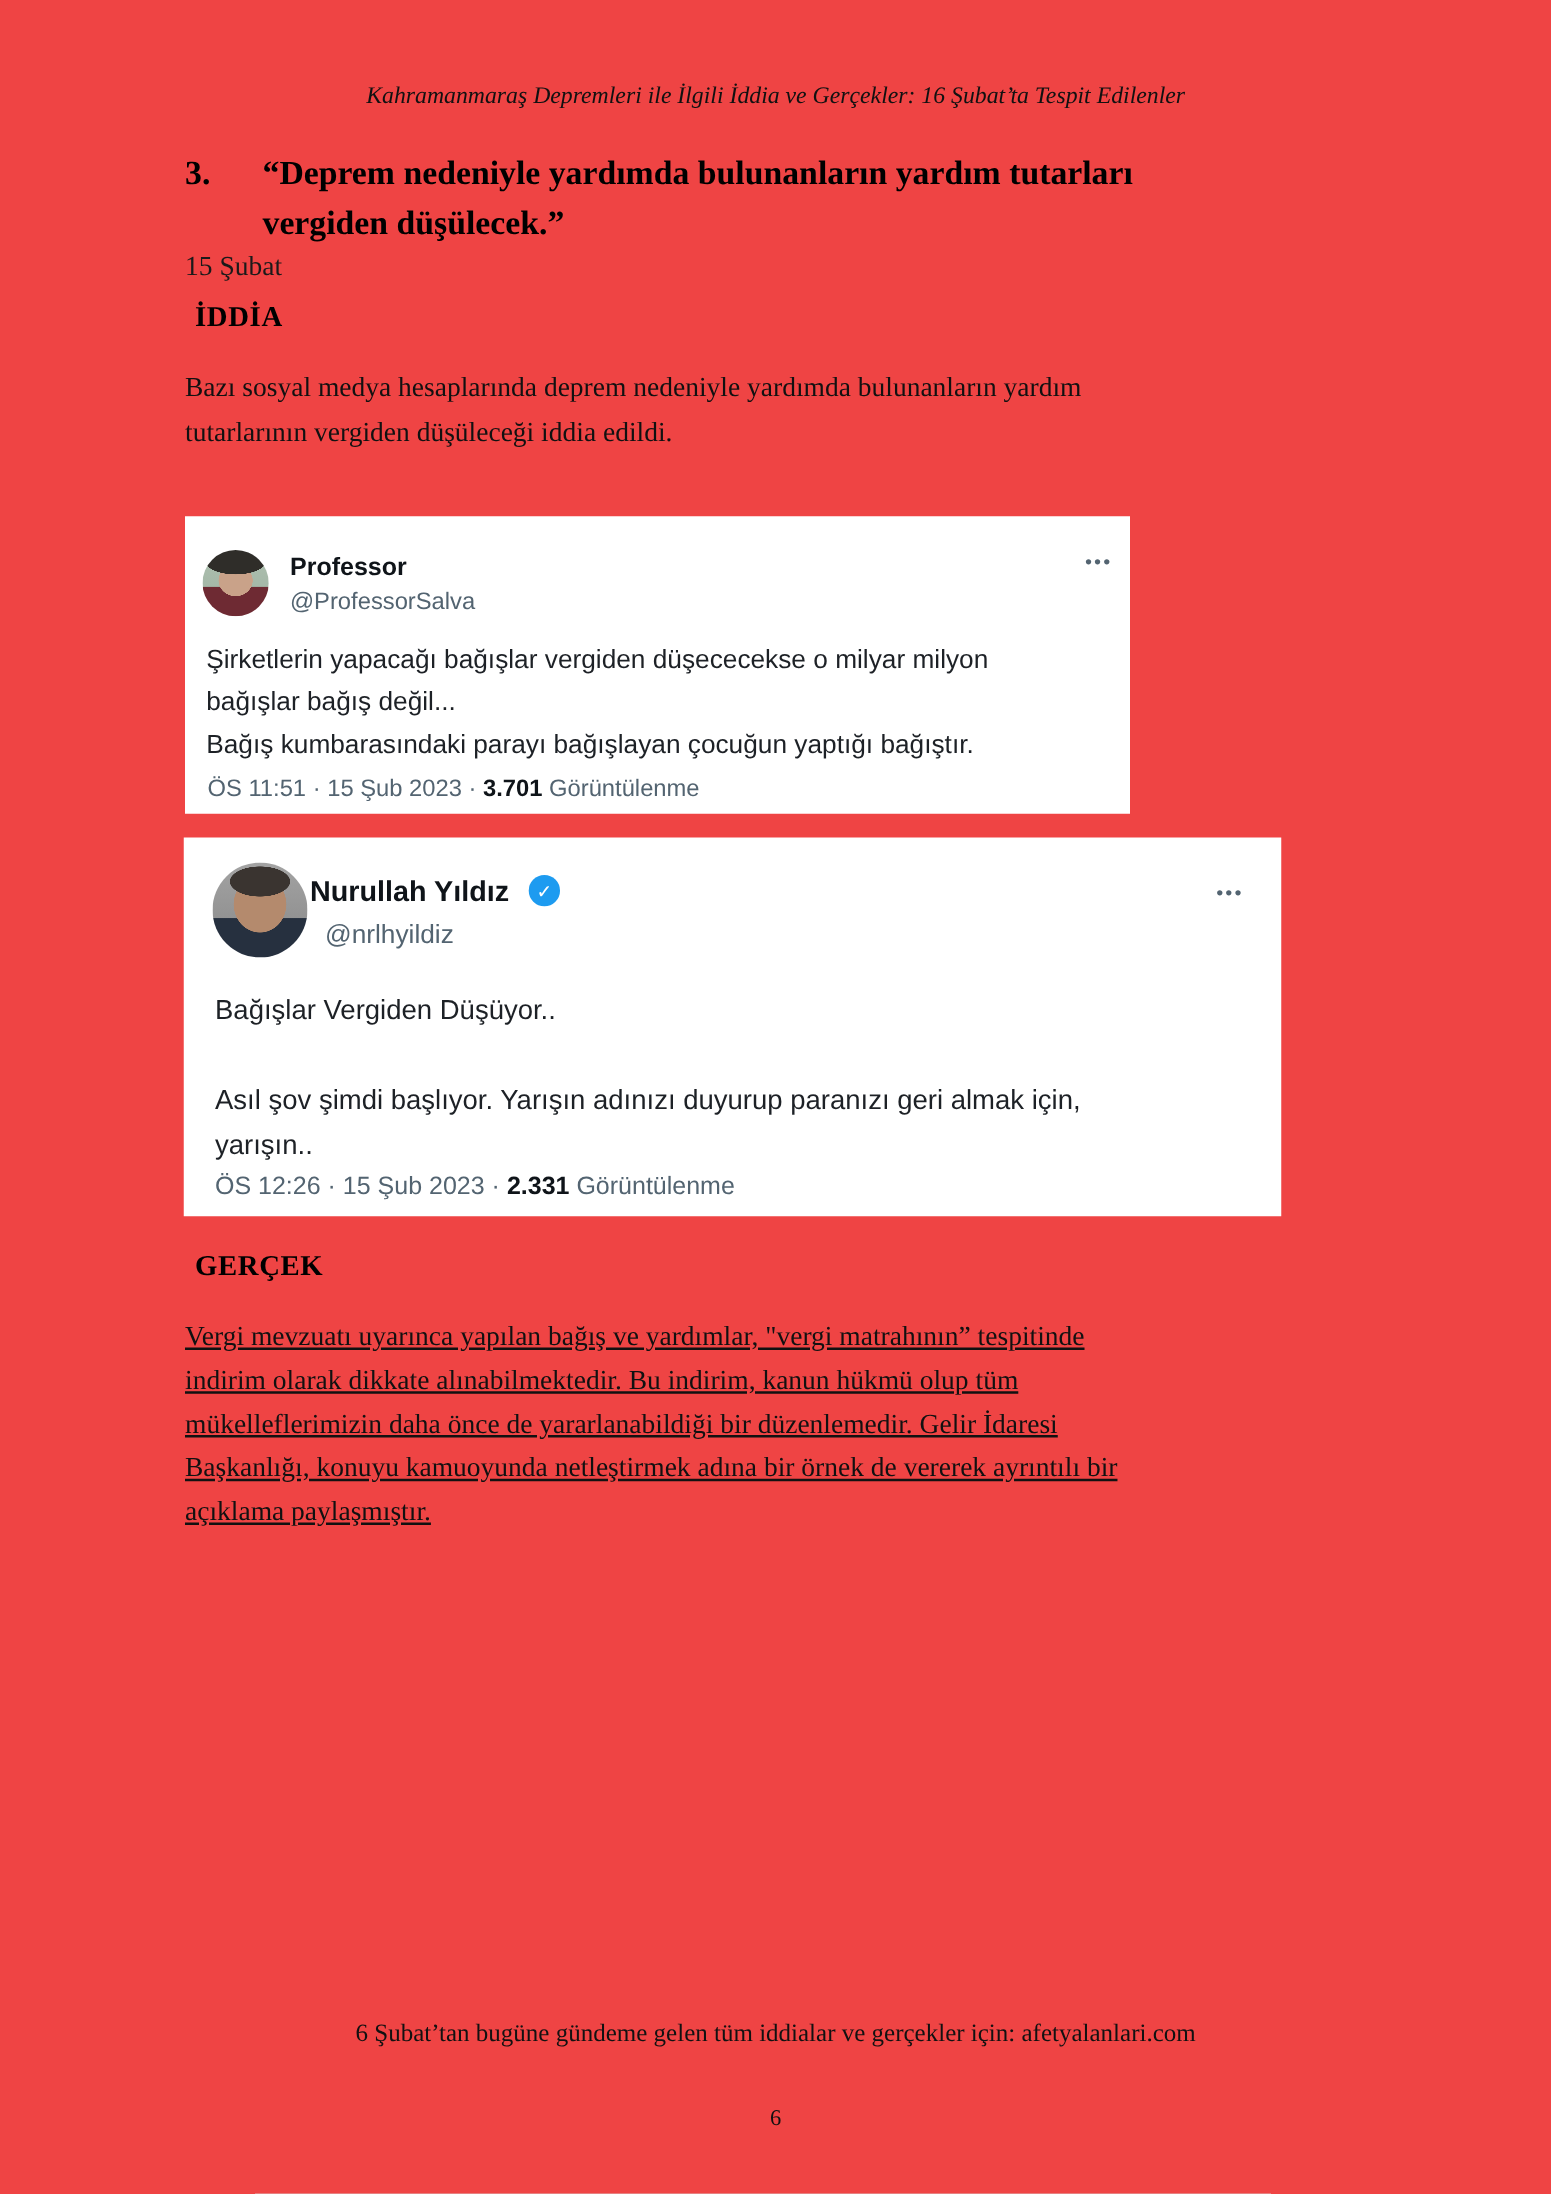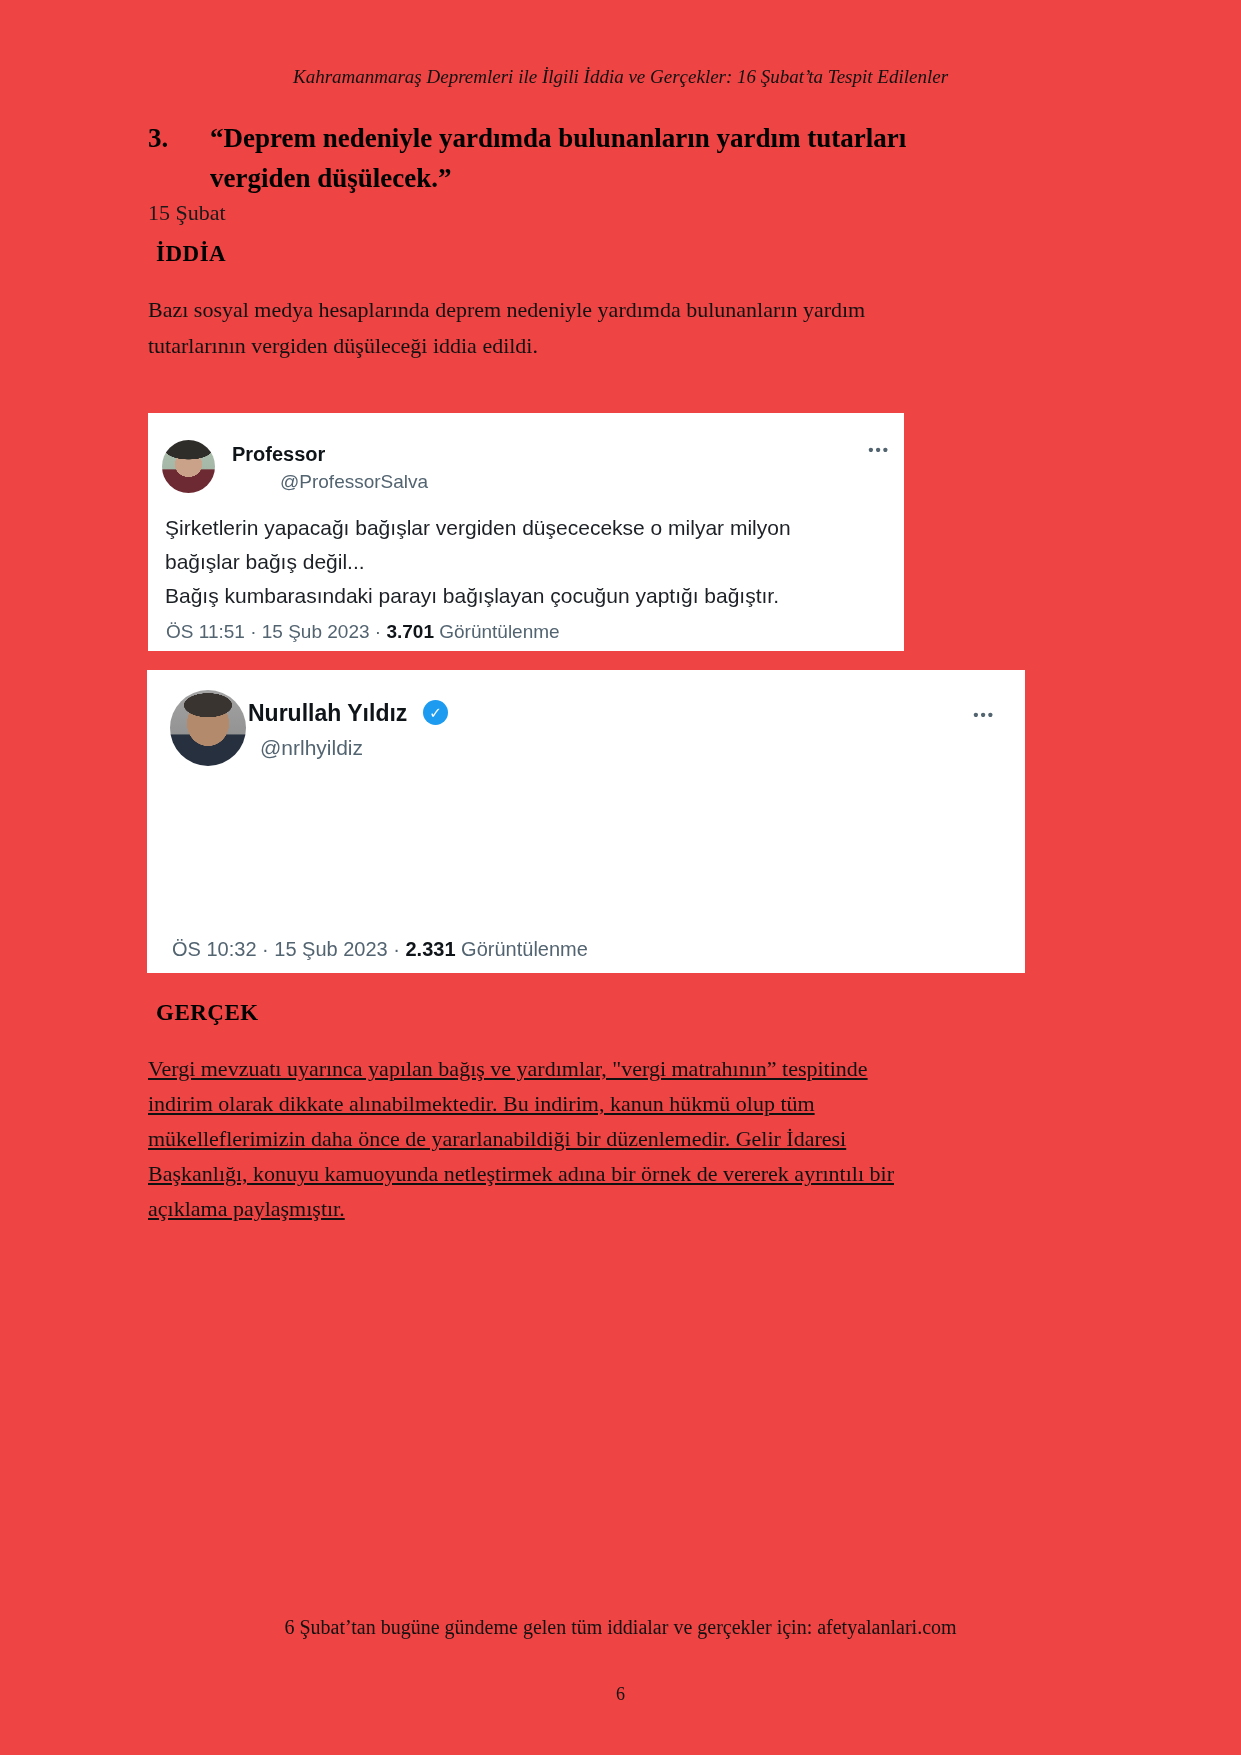--- a/index.html
+++ b/index.html
@@ -66,21 +66,21 @@
       radial-gradient(ellipse 32% 16% at 50% 20%, #3a3430 0 98%, rgba(0,0,0,0) 100%),
       radial-gradient(ellipse 28% 30% at 50% 44%, #b48a6d 0 98%, rgba(0,0,0,0) 100%),
       linear-gradient(180deg, #a3a3a3 0%, #939393 58%, #26303f 59%);
   }
 
   .tw-name { position:absolute; font-weight:bold; color:#0f1419; }
   .tweet-1 .tw-name { left:84px; top:30px; font-size:20px; }
   .tweet-2 .tw-name { left:101px; top:30px; font-size:23px; }
 
   .tw-handle { position:absolute; color:#536471; }
-  .tweet-1 .tw-handle { left:84px; top:58px; font-size:19px;margin-left:48px; }
+  .tweet-1 .tw-handle { left:84px; top:58px; font-size:19px; }
   .tweet-2 .tw-handle { left:113px; top:66px; font-size:21px; }
 
   .verified-badge {
     position:absolute; left:276px; top:30px;
     width:25px; height:25px; border-radius:50%;
     background:#1d9bf0; color:#fff;
     font-size:15px; font-weight:bold;
     display:flex; align-items:center; justify-content:center;
   }
 
@@ -140,21 +140,25 @@
 Bağış kumbarasındaki parayı bağışlayan çocuğun yaptığı bağıştır.</div>
     <div class="tw-time"><span>ÖS 11:51 · 15 Şub 2023 · </span><span class="tw-views">3.701</span><span> Görüntülenme</span></div>
   </div>
 
   <div class="tweet-card tweet-2">
     <div class="avatar"></div>
     <div class="tw-name">Nurullah Yıldız</div>
     <div class="verified-badge">✓</div>
     <div class="tw-handle">@nrlhyildiz</div>
     <button class="more-btn">•••</button>
-    <div class="tw-time"><span>ÖS 10:32 · 15 Şub 2023 · </span><span class="tw-views">2.331</span><span> Görüntülenme</span></div>
+    <div class="tw-body preline">Bağışlar Vergiden Düşüyor..
+
+Asıl şov şimdi başlıyor. Yarışın adınızı duyurup paranızı geri almak için,
+yarışın..</div>
+    <div class="tw-time"><span>ÖS 12:26 · 15 Şub 2023 · </span><span class="tw-views">2.331</span><span> Görüntülenme</span></div>
   </div>
 
   <div class="fact-heading">GERÇEK</div>
 
   <div class="fact-text preline">Vergi mevzuatı uyarınca yapılan bağış ve yardımlar, "vergi matrahının” tespitinde
 indirim olarak dikkate alınabilmektedir. Bu indirim, kanun hükmü olup tüm
 mükelleflerimizin daha önce de yararlanabildiği bir düzenlemedir. Gelir İdaresi
 Başkanlığı, konuyu kamuoyunda netleştirmek adına bir örnek de vererek ayrıntılı bir
 açıklama paylaşmıştır.</div>
 

